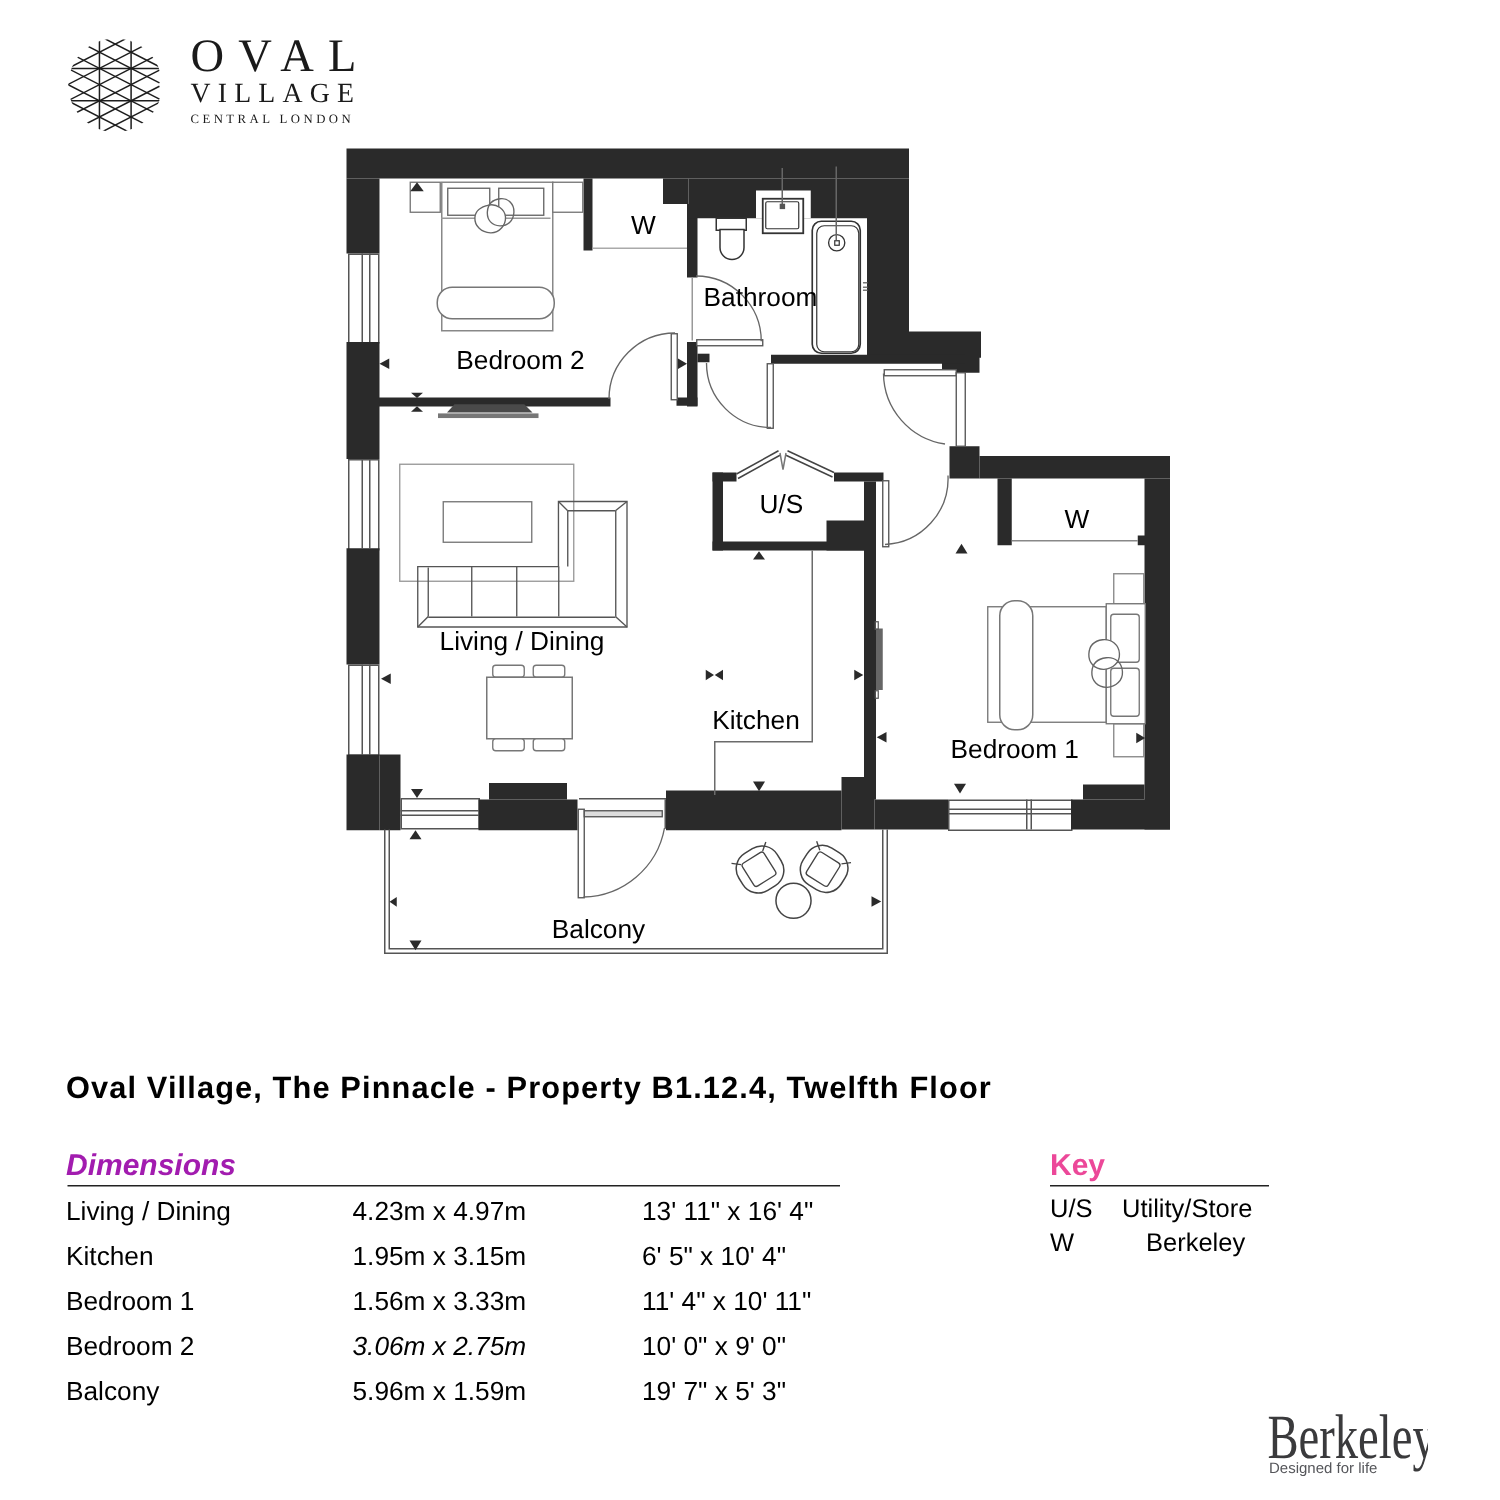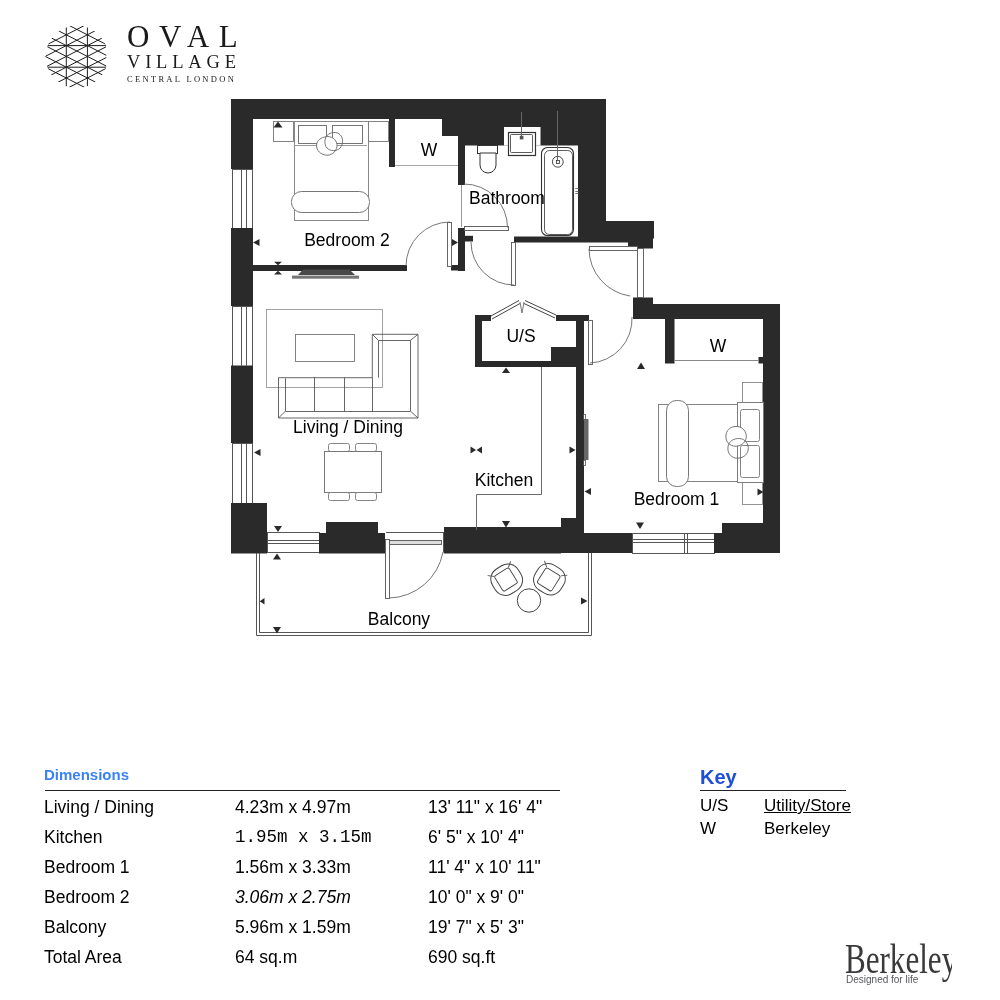--- a/index.html
+++ b/index.html
@@ -340,66 +340,62 @@
 <text x="504" y="486" font-size="17.5" font-weight="normal" text-anchor="middle" fill="#000" font-family="Liberation Sans, sans-serif">Kitchen</text>
 
 <text x="676.5" y="505" font-size="17.5" font-weight="normal" text-anchor="middle" fill="#000" font-family="Liberation Sans, sans-serif">Bedroom 1</text>
 
 <text x="718" y="352" font-size="17.5" font-weight="normal" text-anchor="middle" fill="#000" font-family="Liberation Sans, sans-serif">W</text>
 
 <text x="399" y="625" font-size="17.5" font-weight="normal" text-anchor="middle" fill="#000" font-family="Liberation Sans, sans-serif">Balcony</text>
 </g>
 </svg>
 
-
-<div class="abs" style="left:44px;top:766px;font-size:15px;font-weight:bold;color:#3b82f6;">Dimensions</div>
+<div class="abs" style="left:44px;top:714px;font-size:20.5px;font-weight:bold;color:#000;letter-spacing:0.75px;white-space:nowrap;">Oval Village, The Pinnacle - Property B1.12.4, Twelfth Floor</div>
+
+<div class="abs" style="left:44px;top:766px;font-size:20px;font-weight:bold;color:#a21caf;font-style:italic;">Dimensions</div>
 
 <div class="abs" style="left:45px;top:790px;width:515px;height:1.2px;background:#222;"></div>
 
 <div class="abs" style="left:44px;top:792px;font-size:17.5px;color:#000;line-height:30px;width:560px;">
   <div style="position:relative;height:30px;">
     <span style="position:absolute;left:0;">Living / Dining</span>
     <span style="position:absolute;left:191px;text-align:center;">4.23m x 4.97m</span>
     <span style="position:absolute;left:384px;white-space:nowrap;">13' 11" x 16' 4"</span>
   </div>
   <div style="position:relative;height:30px;">
     <span style="position:absolute;left:0;">Kitchen</span>
-    <span style="position:absolute;left:191px;font-family:Liberation Mono, monospace;">1.95m x 3.15m</span>
+    <span style="position:absolute;left:191px;">1.95m x 3.15m</span>
     <span style="position:absolute;left:384px;white-space:nowrap;">6' 5" x 10' 4"</span>
   </div>
   <div style="position:relative;height:30px;">
     <span style="position:absolute;left:0;">Bedroom 1</span>
     <span style="position:absolute;left:191px;">1.56m x 3.33m</span>
     <span style="position:absolute;left:384px;white-space:nowrap;">11' 4" x 10' 11"</span>
   </div>
   <div style="position:relative;height:30px;">
     <span style="position:absolute;left:0;">Bedroom 2</span>
     <span style="position:absolute;left:191px;font-style:italic;">3.06m x 2.75m</span>
     <span style="position:absolute;left:384px;white-space:nowrap;">10' 0" x 9' 0"</span>
   </div>
   <div style="position:relative;height:30px;">
     <span style="position:absolute;left:0;">Balcony</span>
     <span style="position:absolute;left:191px;">5.96m x 1.59m</span>
     <span style="position:absolute;left:384px;white-space:nowrap;">19' 7" x 5' 3"</span>
   </div>
-  <div style="position:relative;height:30px;">
-    <span style="position:absolute;left:0;">Total Area</span>
-    <span style="position:absolute;left:191px;">64 sq.m</span>
-    <span style="position:absolute;left:384px;white-space:nowrap;">690 sq.ft</span>
-  </div>
 </div>
 
-<div class="abs" style="left:700px;top:766px;font-size:20px;font-weight:bold;color:#1d4ed8;">Key</div>
+<div class="abs" style="left:700px;top:766px;font-size:20px;font-weight:bold;color:#ec4899;">Key</div>
 
 <div class="abs" style="left:700px;top:790px;width:146px;height:1.2px;background:#222;"></div>
 
 <div class="abs" style="left:700px;top:795px;font-size:17px;color:#000;line-height:22.5px;">
   <div style="position:relative;height:22.5px;">
     <span style="position:absolute;left:0;">U/S</span>
-    <span style="position:absolute;left:64px;text-decoration:underline;">Utility/Store</span>
+    <span style="position:absolute;left:48px;">Utility/Store</span>
   </div>
   <div style="position:relative;height:22.5px;">
     <span style="position:absolute;left:0;">W</span>
     <span style="position:absolute;left:64px;">Berkeley</span>
   </div>
 </div>
 
 <div class="abs" style="left:845px;top:935px;font-family:'Liberation Serif',serif;font-size:42px;color:#3a3a3c;transform:scaleX(0.74);transform-origin:0 0;white-space:nowrap;">Berkeley</div>
 
 <div class="abs" style="left:846px;top:974px;font-size:10px;color:#55565a;letter-spacing:0px;">Designed for life</div>

